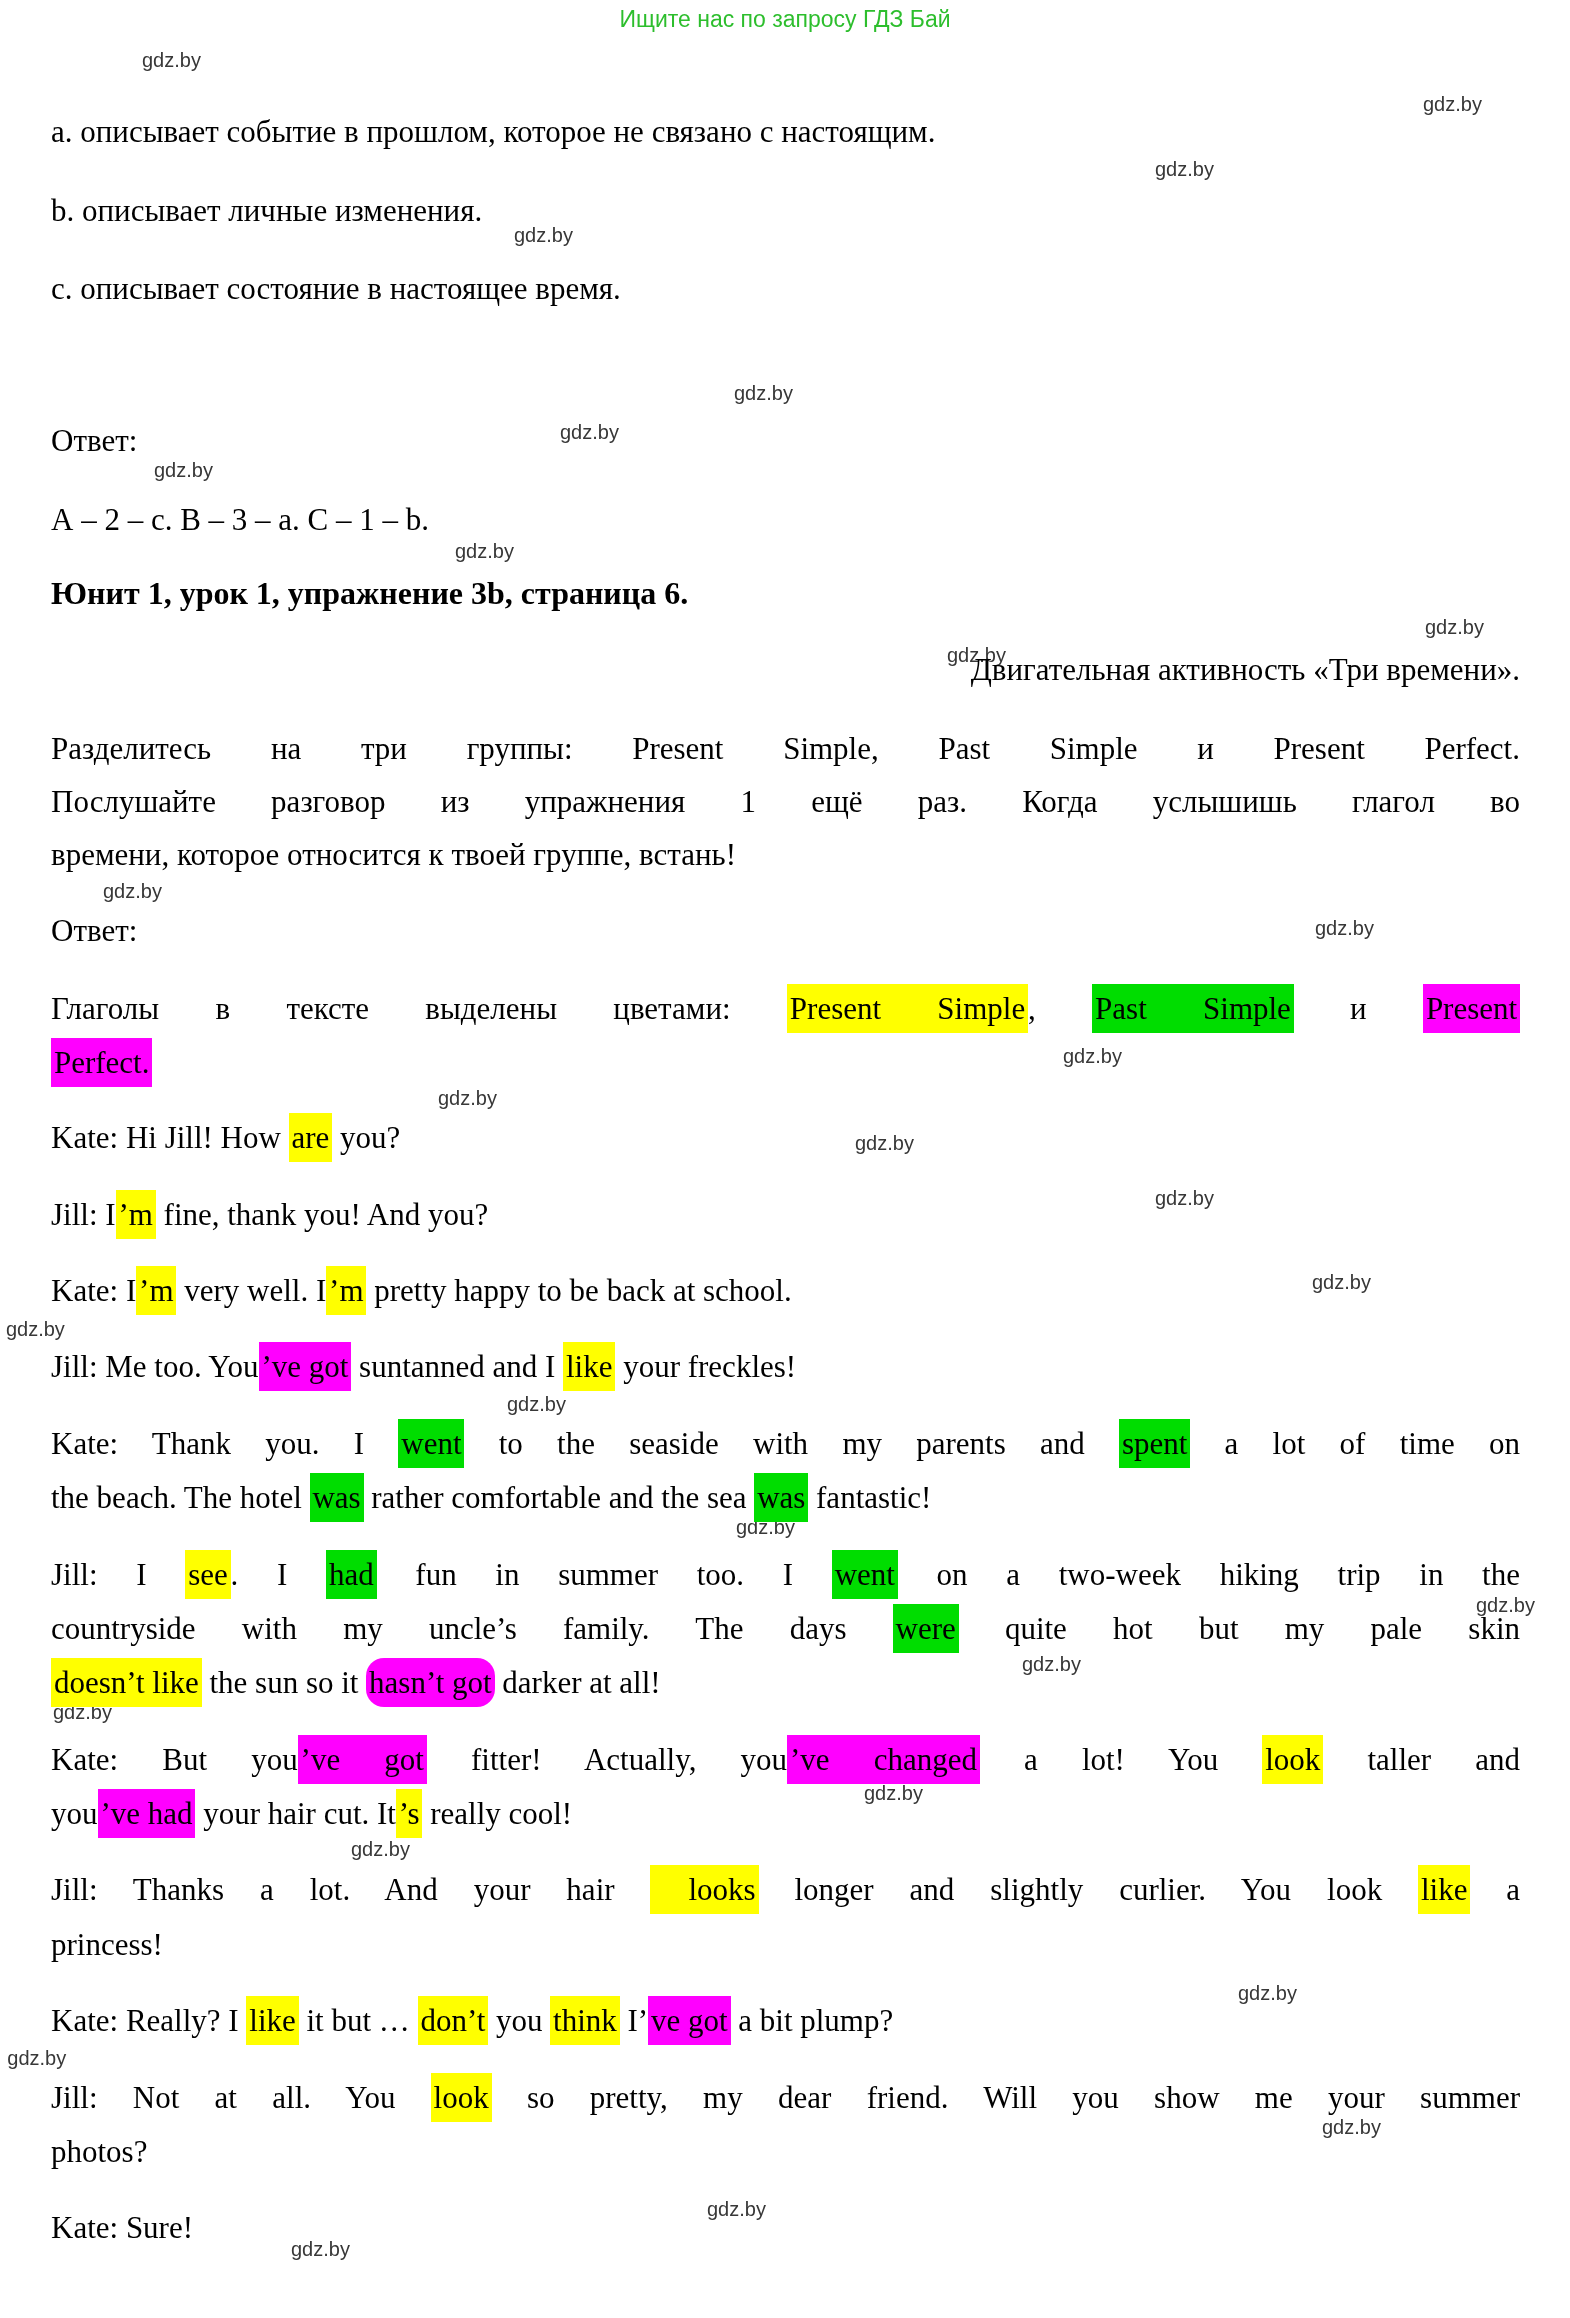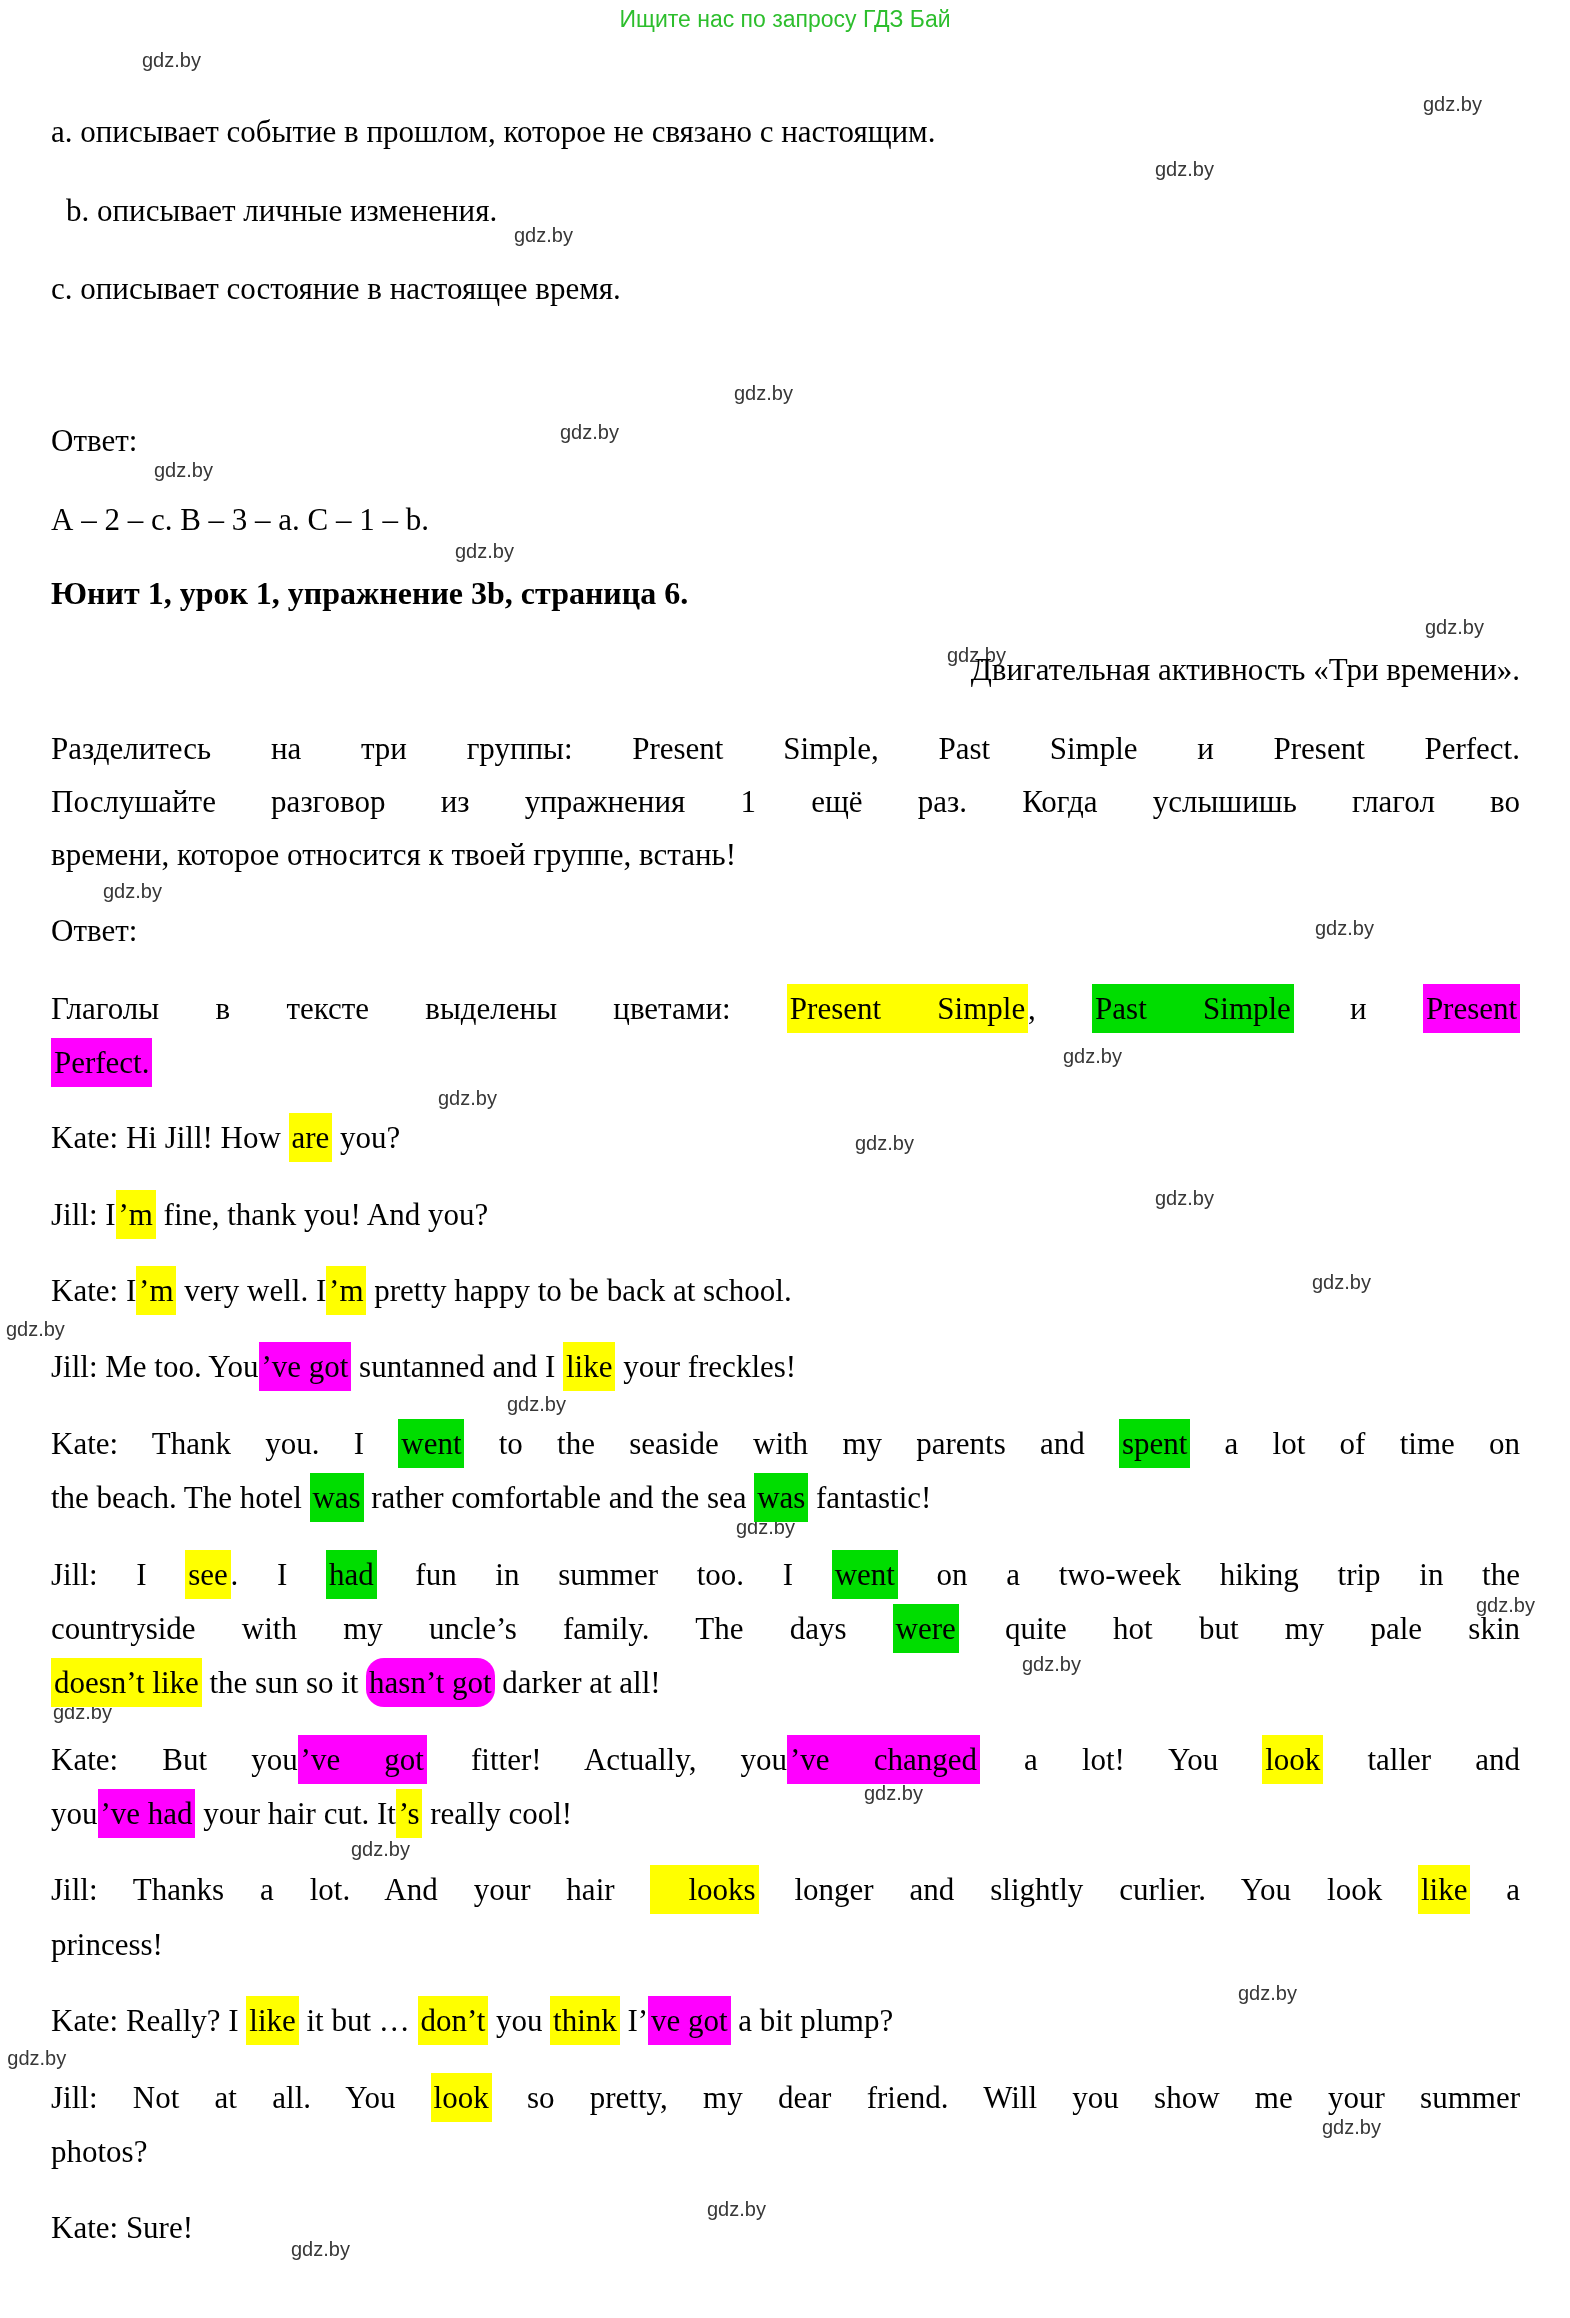--- a/index.html
+++ b/index.html
@@ -72,21 +72,21 @@
       <span class="wm" style="left: 351px; top: 1839px;">gdz.by</span>
       <span class="wm" style="left: 1238px; top: 1983px;">gdz.by</span>
       <span class="wm" style="left: 7.3px; top: 2048px;">gdz.by</span>
       <span class="wm" style="left: 1322px; top: 2117px;">gdz.by</span>
       <span class="wm" style="left: 707px; top: 2199px;">gdz.by</span>
       <span class="wm" style="left: 291px; top: 2239px;">gdz.by</span>
     </div>
 
   <div id="text-layer">
       <div class="tline" style="top: 110px;"><span>a. описывает событие в прошлом, которое не связано с настоящим.</span></div>
-      <div class="tline" style="top: 189px; margin-left: 15px;"><span>b. описывает личные изменения.</span></div>
+      <div class="tline" style="top: 189px;"><span>b. описывает личные изменения.</span></div>
       <div class="tline" style="top: 267px;"><span>c. описывает состояние в настоящее время.</span></div>
       <div class="tline" style="top: 419px;"><span>Ответ:</span></div>
       <div class="tline" style="top: 498px;"><span>А – 2 – c. В – 3 – a. С – 1 – b.</span></div>
       <div class="tline bold" style="top: 571px;"><span>Юнит 1, урок 1, упражнение 3b, страница 6.</span></div>
       <div class="tline" style="top: 648px; text-align: right;"><span>Двигательная активность «Три времени».</span></div>
       <div class="tline just" style="top: 727px;"><span>Разделитесь на три группы: Present Simple, Past Simple и Present Perfect.</span></div>
       <div class="tline just" style="top: 780px;"><span>Послушайте разговор из упражнения 1 ещё раз. Когда услышишь глагол во</span></div>
       <div class="tline" style="top: 833px;"><span>времени, которое относится к твоей группе, встань!</span></div>
       <div class="tline" style="top: 909px;"><span>Ответ:</span></div>
       <div class="tline just" style="top: 987px;"><span>Глаголы в тексте выделены цветами: </span><span class="hl" style="background-color: rgb(255, 255, 0);">Present Simple</span><span>, </span><span class="hl" style="background-color: rgb(0, 221, 0);">Past Simple</span><span> и </span><span class="hl" style="background-color: rgb(255, 0, 255);">Present</span></div>

